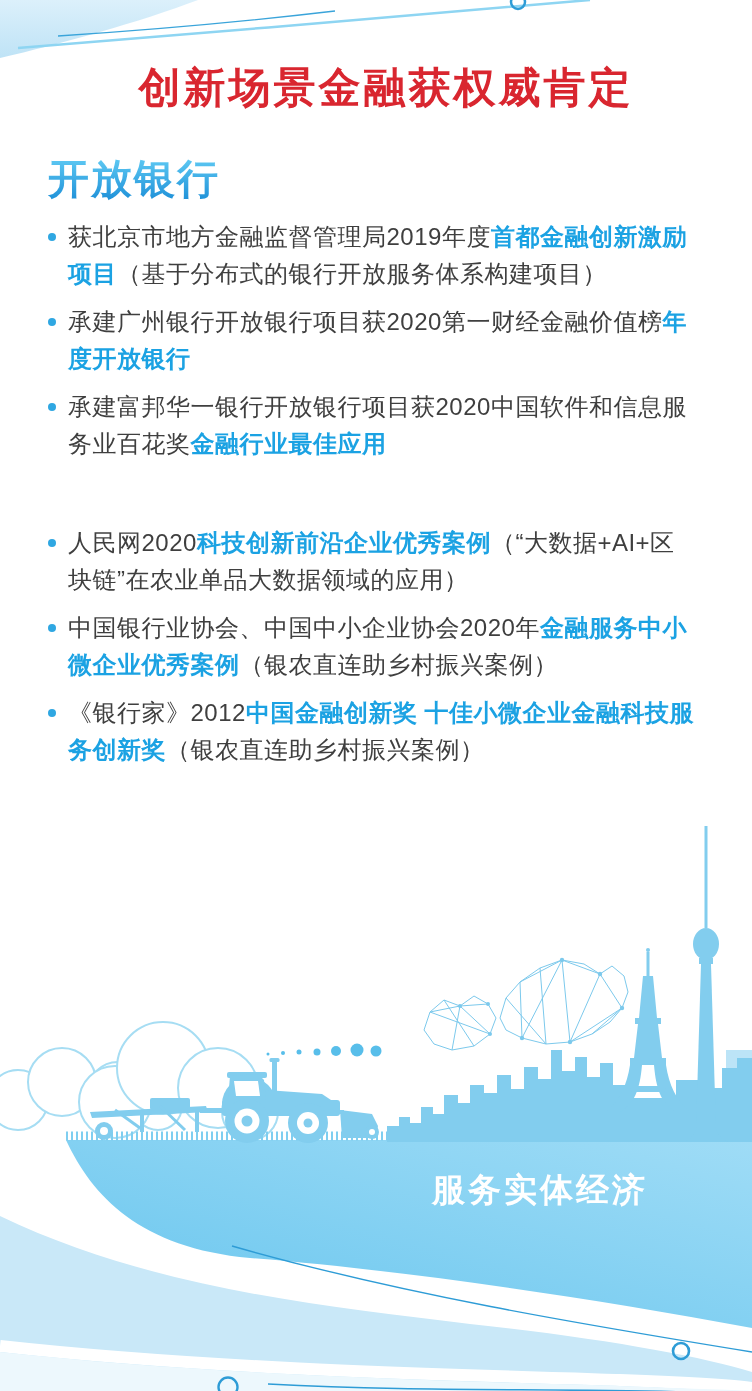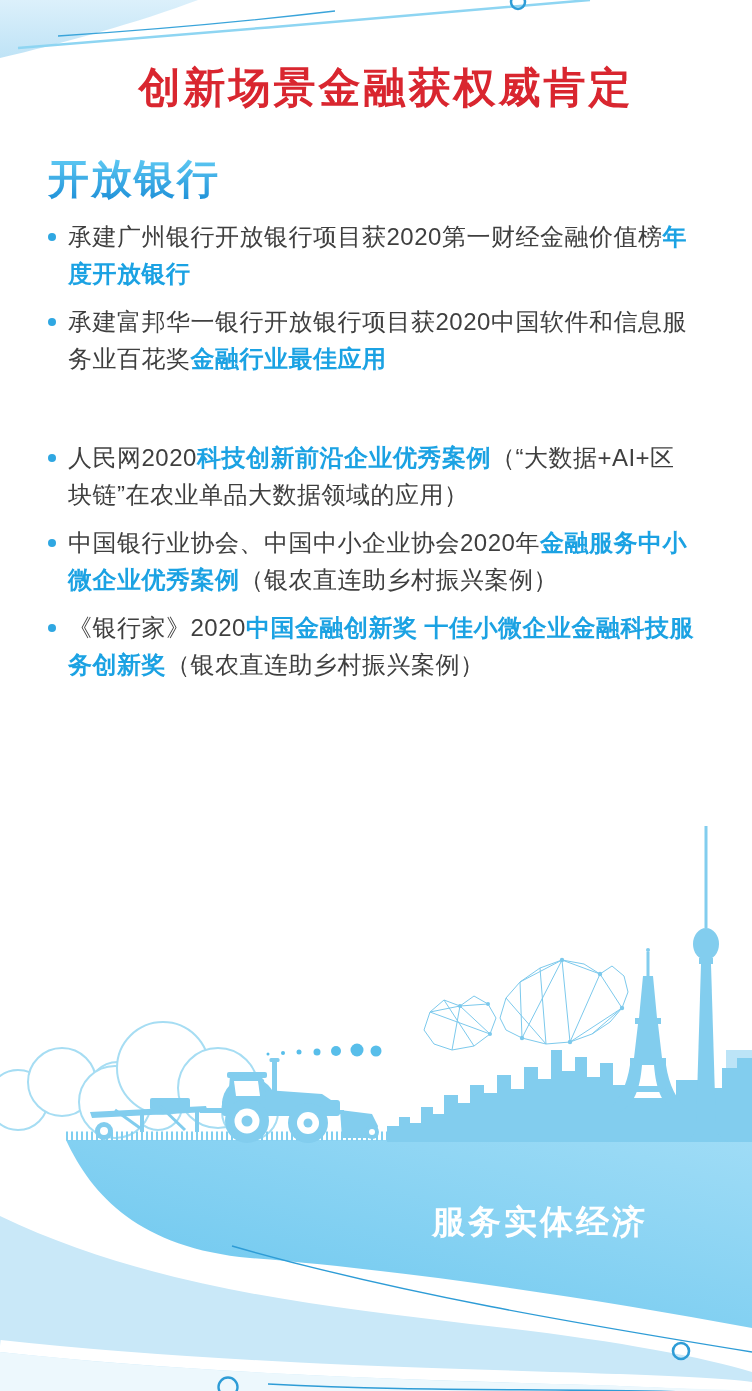--- a/index.html
+++ b/index.html
@@ -34,21 +34,21 @@
   .dot{flex:0 0 20px;}
   .dot::before{
     content:"";display:block;width:8px;height:8px;border-radius:50%;
     background:#2FA7E2;margin-top:15px;
   }
   .btext{font-size:24px;line-height:37px;color:#3F3F3F;letter-spacing:.5px;}
   .btext .hl{color:#1BA2E3;font-weight:bold;}
   .top-art{position:absolute;left:0;top:0;z-index:1;}
   .footer-art{position:absolute;left:0;top:800px;z-index:0;}
   .slogan{
-    position:absolute;left:432px;top:1200px;z-index:3;
+    position:absolute;left:432px;top:1168px;z-index:3;
     font-size:33px;font-weight:bold;color:#FFFFFF;letter-spacing:3px;
   }
 </style>
 </head>
 <body>
 
 <svg class="top-art" width="752" height="140" viewBox="0 0 752 140">
   <defs>
     <linearGradient id="wedgeGrad" x1="0" y1="0" x2="0" y2="1">
       <stop offset="0" stop-color="#DCF0FB"></stop>
@@ -62,41 +62,45 @@
 </svg>
 
 <h1 class="title">创新场景金融获权威肯定</h1>
 
 <main class="content">
     <section class="sec">
       <h2 class="section-heading">开放银行</h2>
       <ul class="blist">
         <li>
           <span class="dot"></span>
+          <div class="btext"><span>获北京市地方金融监督管理局2019年度</span><span class="hl">首都金融创新激励项目</span><span>（基于分布式的银行开放服务体系构建项目）</span></div>
+        </li>
+        <li>
+          <span class="dot"></span>
           <div class="btext"><span>承建广州银行开放银行项目获2020第一财经金融价值榜</span><span class="hl">年度开放银行</span></div>
         </li>
         <li>
           <span class="dot"></span>
           <div class="btext"><span>承建富邦华一银行开放银行项目获2020中国软件和信息服务业百花奖</span><span class="hl">金融行业最佳应用</span></div>
         </li>
       </ul>
     </section>
     <section class="sec">
       <ul class="blist">
         <li>
           <span class="dot"></span>
           <div class="btext"><span>人民网2020</span><span class="hl">科技创新前沿企业优秀案例</span><span>（“大数据+AI+区块链”在农业单品大数据领域的应用）</span></div>
         </li>
         <li>
           <span class="dot"></span>
           <div class="btext"><span>中国银行业协会、中国中小企业协会2020年</span><span class="hl">金融服务中小微企业优秀案例</span><span>（银农直连助乡村振兴案例）</span></div>
         </li>
         <li>
           <span class="dot"></span>
-          <div class="btext"><span>《银行家》2020</span><span class="hl">中国金融创新奖 十佳小微企业金融科技服务创新奖</span><span>（银农直连助乡村振兴案例）</span></div>
+          <div class="btext"><span>《银行家》2012</span><span class="hl">中国金融创新奖 十佳小微企业金融科技服务创新奖</span><span>（银农直连助乡村振兴案例）</span></div>
         </li>
       </ul>
     </section>
   </main>
 
 <svg class="footer-art" width="752" height="591" viewBox="0 800 752 591">
   <defs>
     <linearGradient id="bandGrad" x1="1" y1="0" x2="0" y2="1">
       <stop offset="0" stop-color="#9FDCF6"></stop>
         <stop offset="1" stop-color="#67C5EE"></stop>

